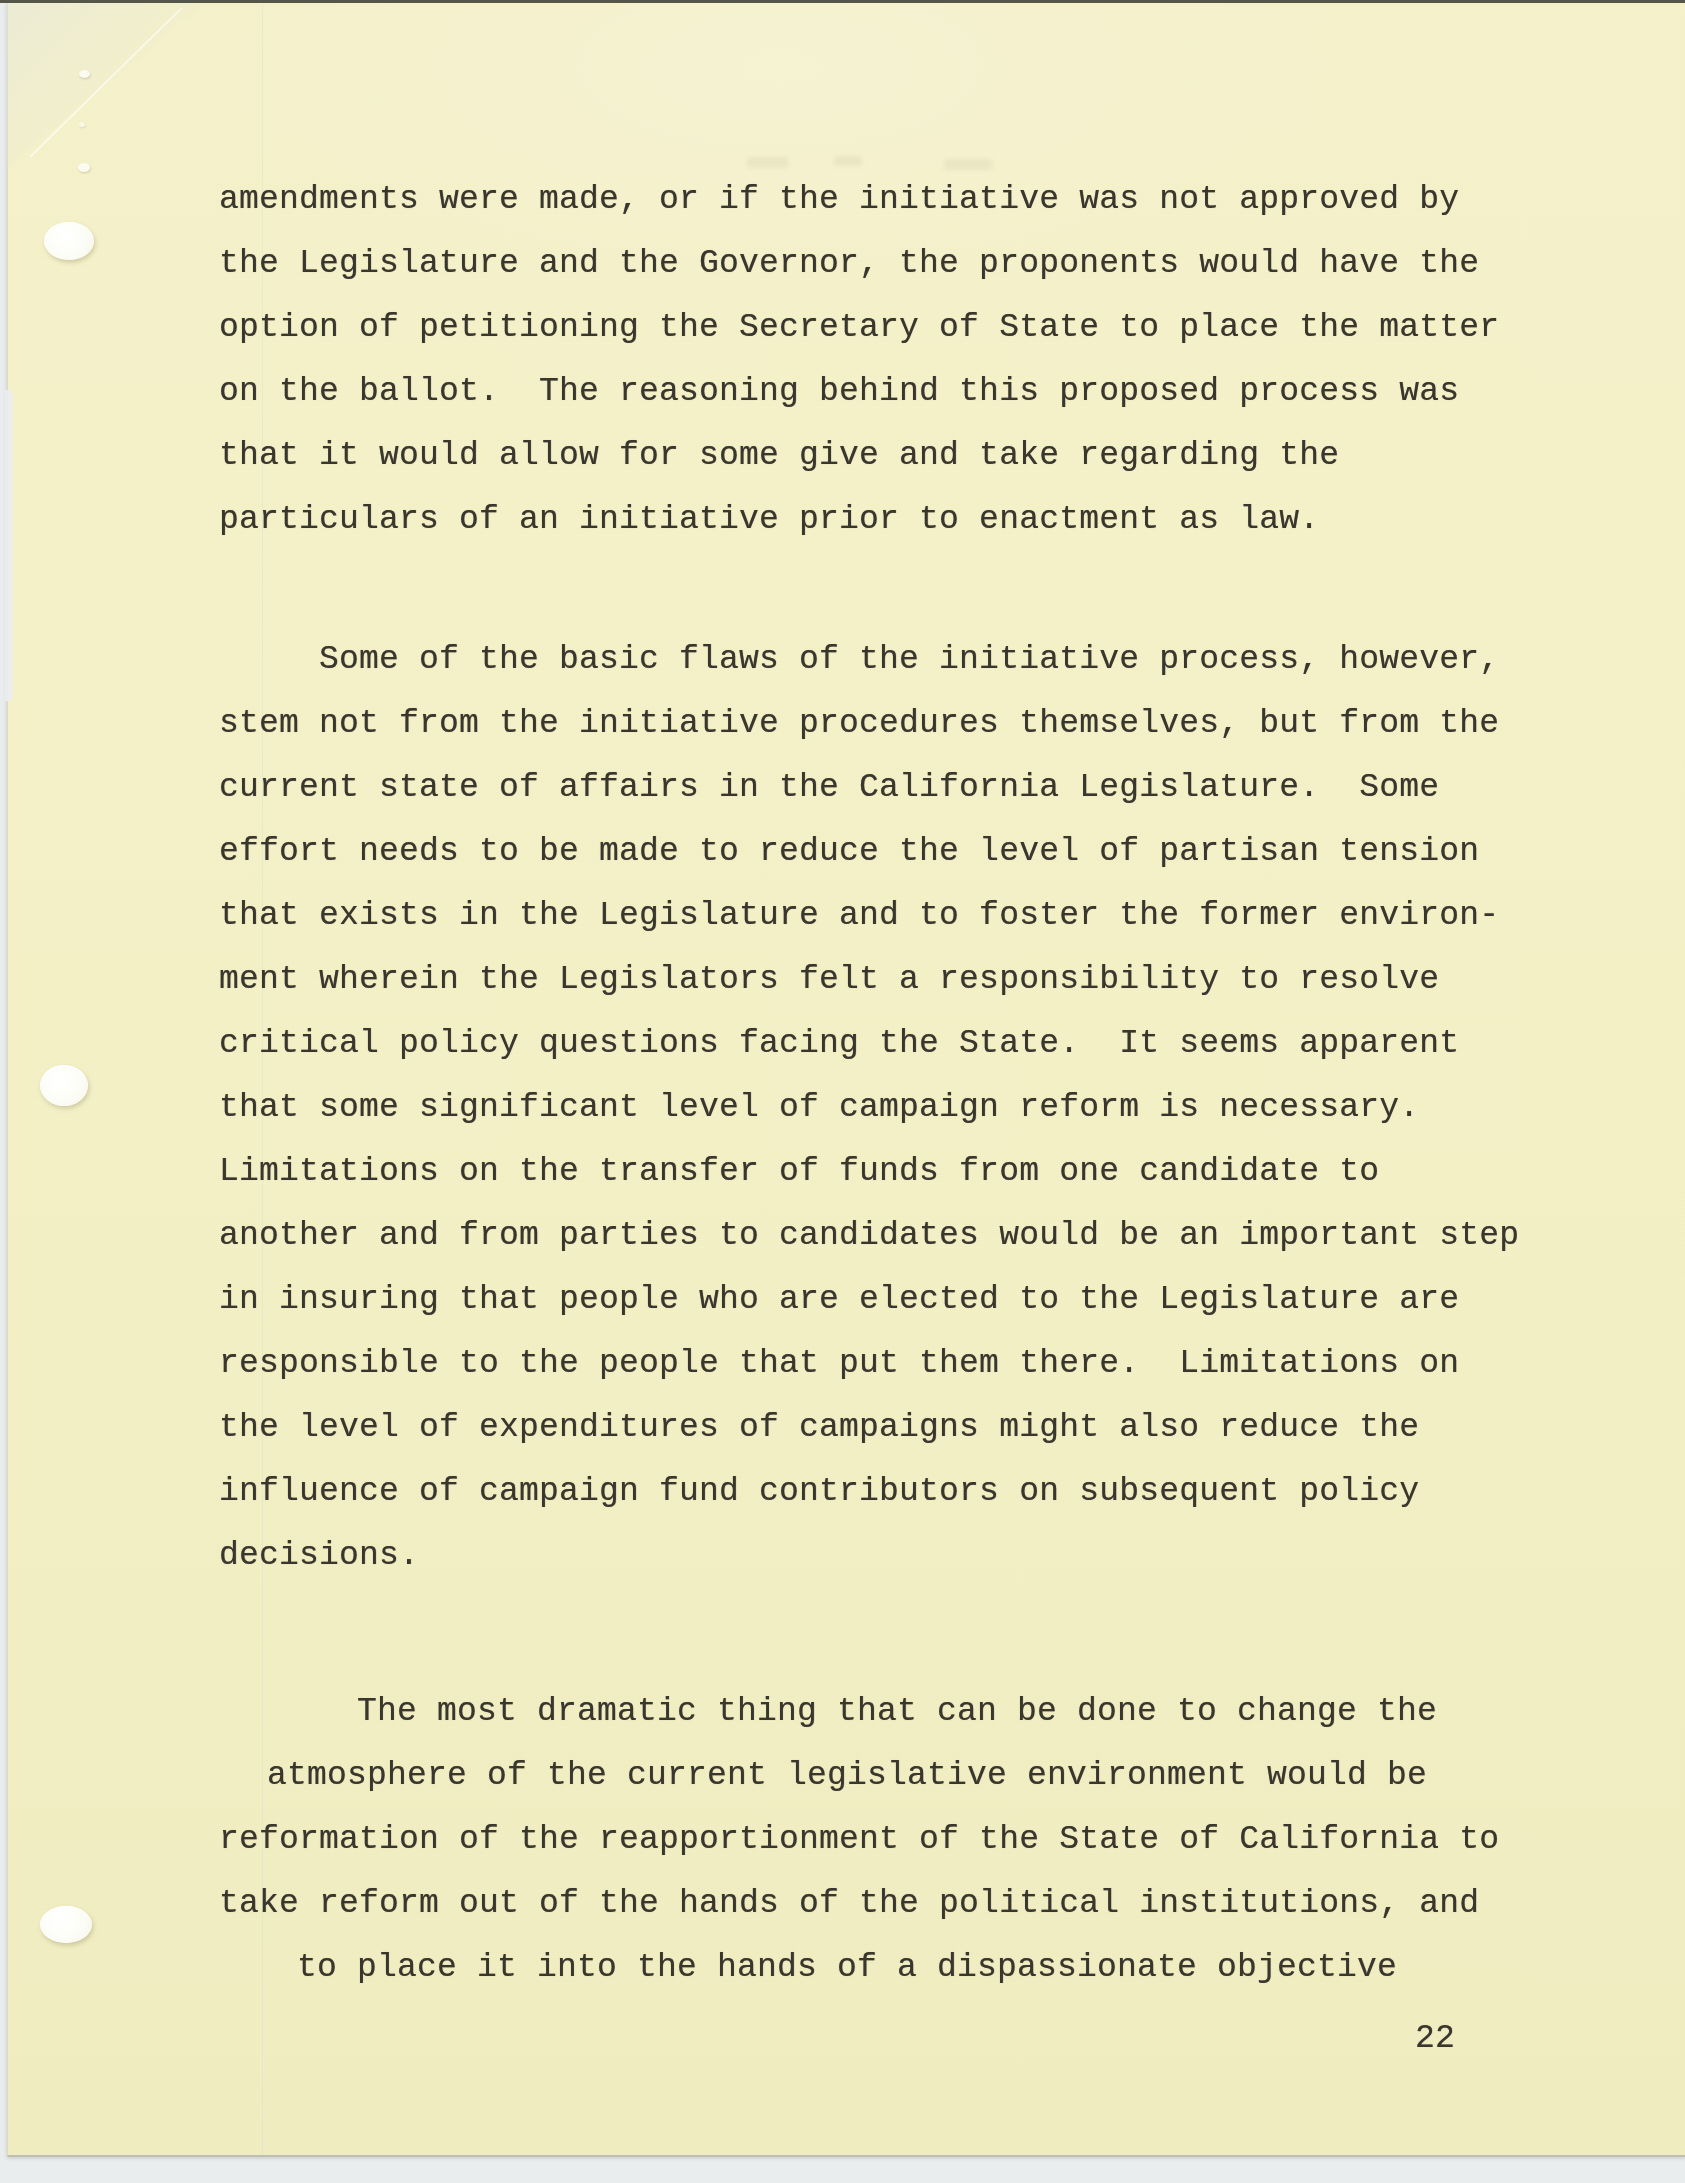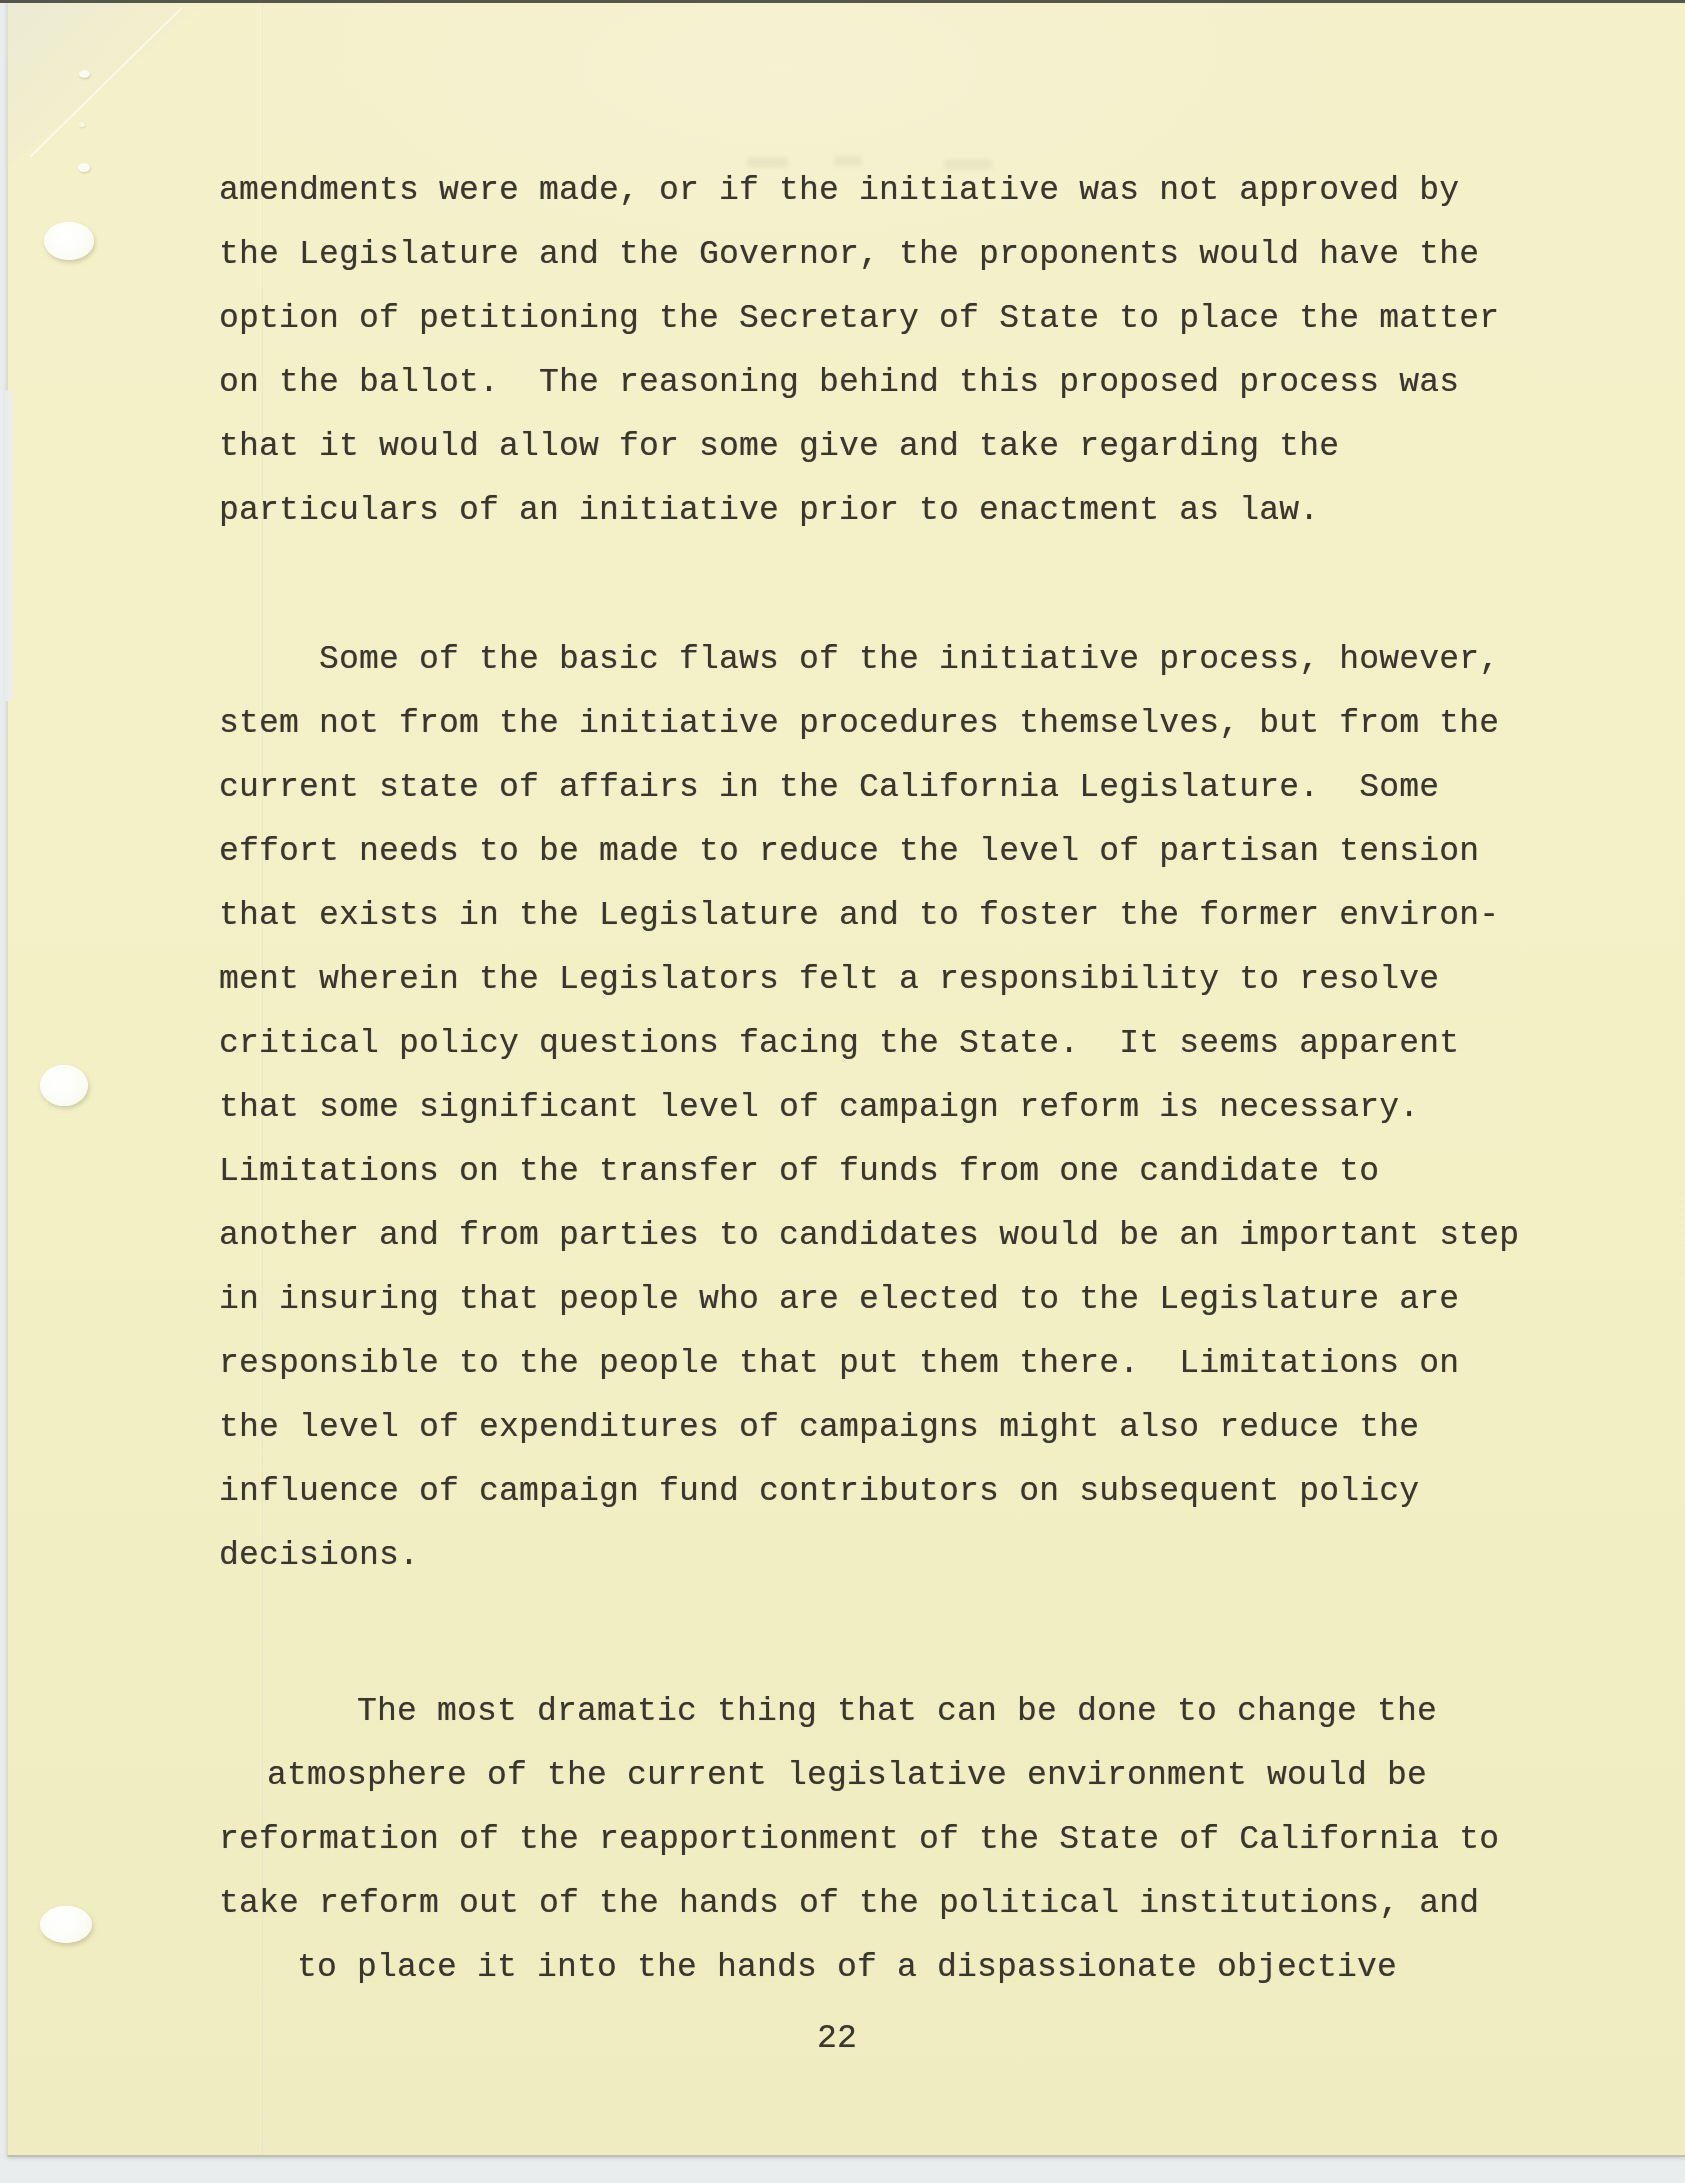--- a/index.html
+++ b/index.html
@@ -65,27 +65,27 @@
   .ghost1{left:747px;top:157px;width:41px;height:11.2px;}
   .ghost2{left:834px;top:156px;width:28px;height:10px;}
   .ghost3{left:944px;top:159px;width:48px;height:10.6px;}
   
   .textblock{
     position:absolute;left:219px;width:1256px;
     font-size:33px;line-height:64px;letter-spacing:0.2px;
     color:#39362e;white-space:pre;
     text-shadow:0 0 0.7px rgba(57,54,46,0.45), 0.4px 0.4px 0 rgba(57,54,46,0.18);
   }
-  .p1{top:159px;}
+  .p1{top:168px;}
   .p2{top:628px;}
   .p3{top:1680px;text-align:center;}
   .pagenum{
     position:absolute;left:219px;top:2007px;width:1236px;
     font-size:33px;line-height:64px;letter-spacing:0.2px;
-    color:#39362e;text-align:center;white-space:pre;
+    color:#39362e;text-align:right;white-space:pre;
     text-shadow:0 0 0.7px rgba(57,54,46,0.45), 0.4px 0.4px 0 rgba(57,54,46,0.18);
   }
   .line{height:64px;}
 </style>
 </head>
 <body>
 
 <div id="stage">
   <div class="paper"></div>
   <div class="top-edge"></div>

